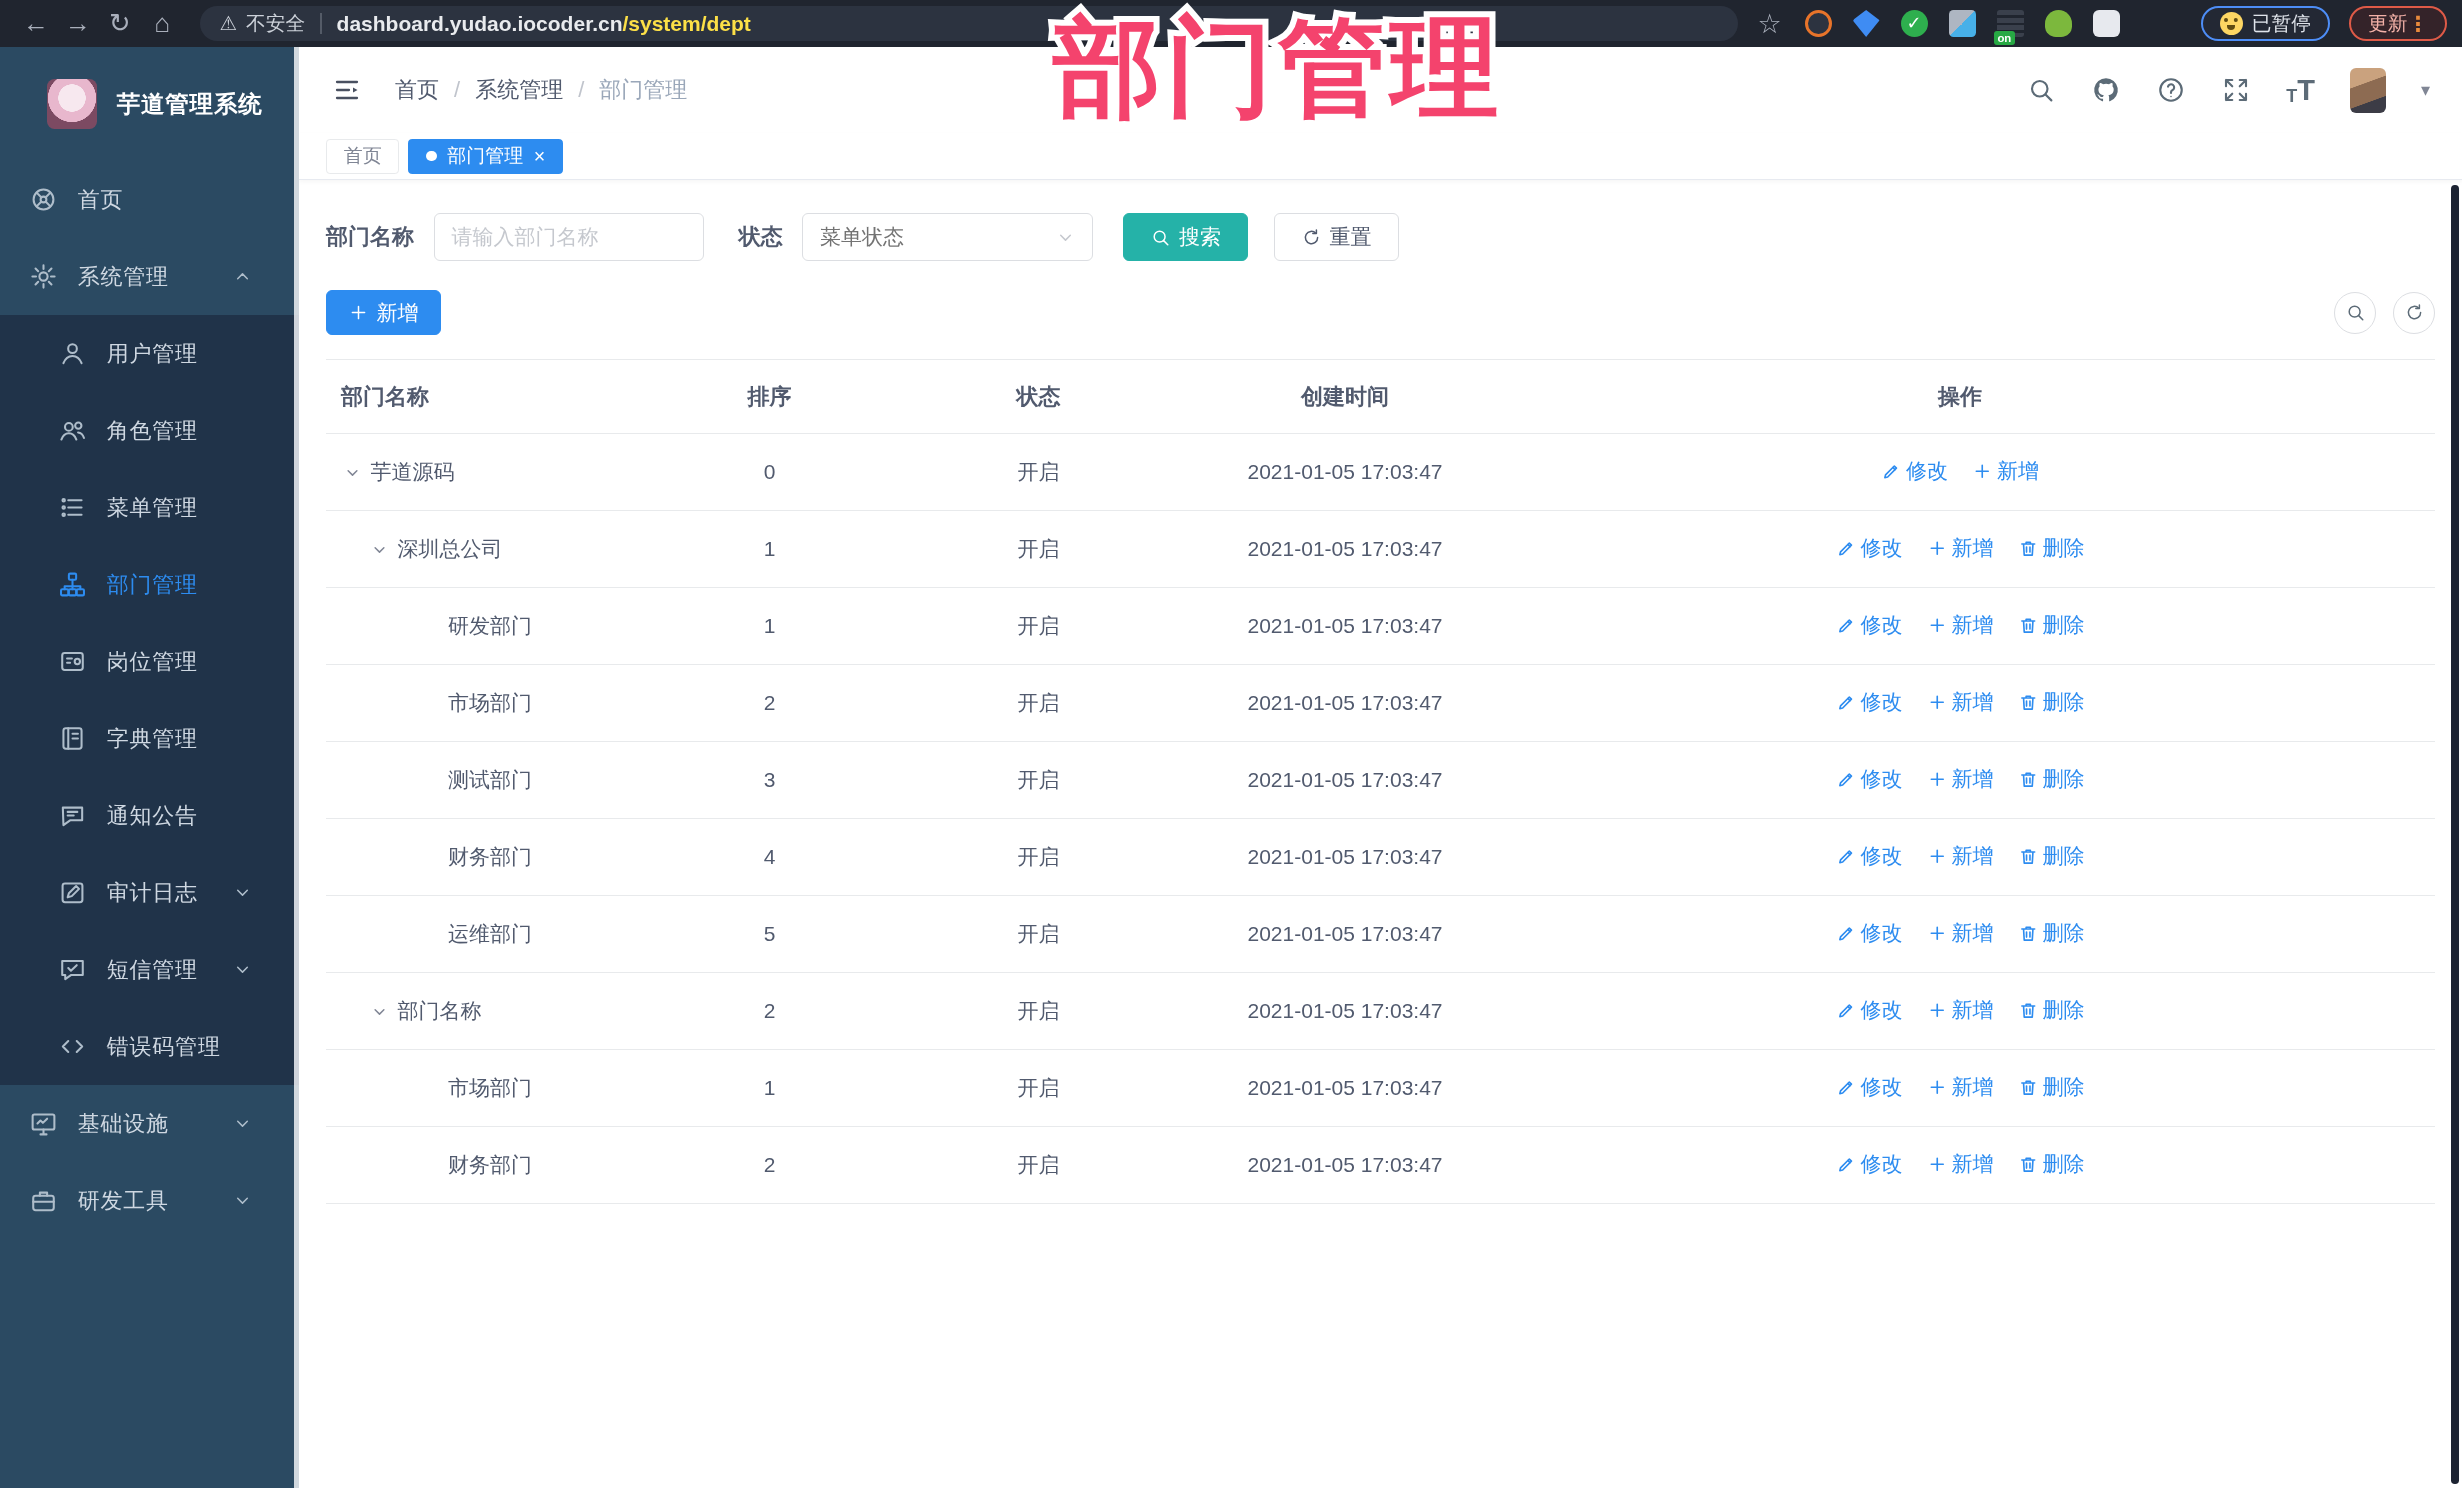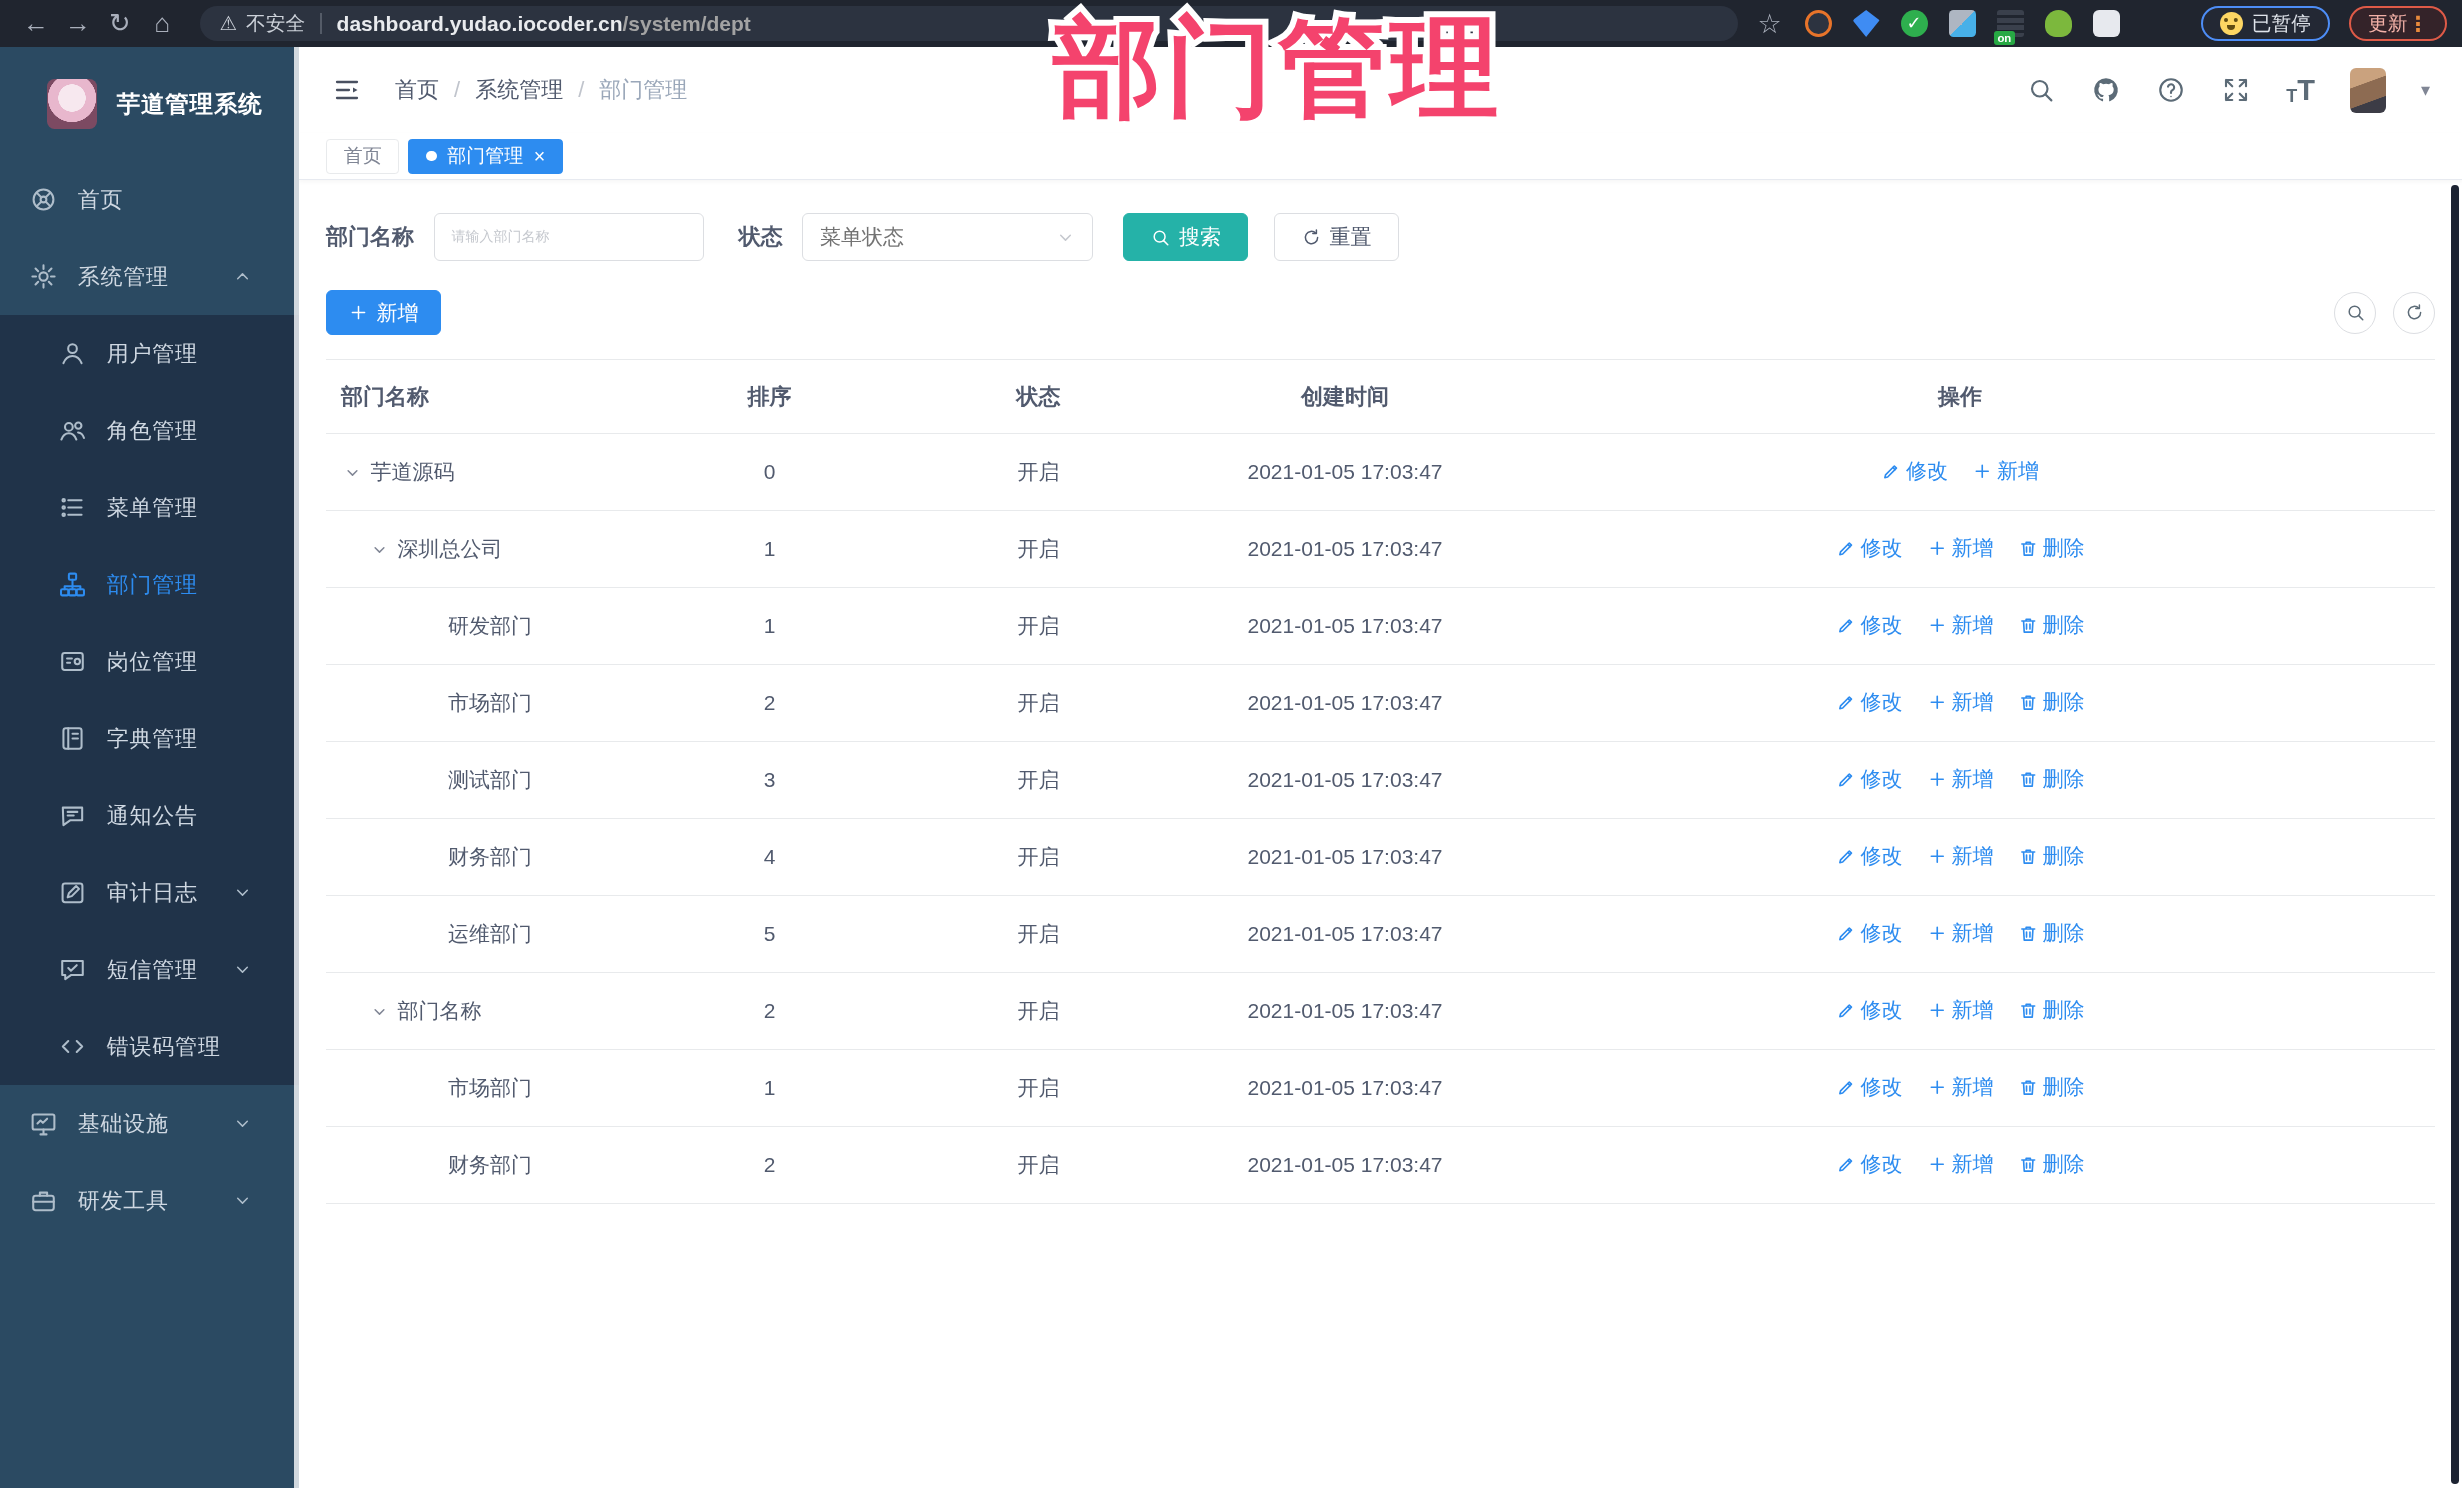--- a/index.html
+++ b/index.html
@@ -10,21 +10,21 @@
   
   .chrome{position:absolute;top:0;left:0;right:0;height:47px;background:#20252f;
     display:flex;align-items:center;padding:0 15px;box-sizing:border-box;z-index:30;}
   .nav-ic{width:42px;text-align:center;font-size:26px;color:#a9afbb;flex:0 0 auto;}
   .addr{margin-left:16.7px;height:35px;width:1538px;background:#2c3340;border-radius:17.4px;
     display:flex;align-items:center;padding:0 19.7px;box-sizing:border-box;flex:0 0 auto;}
   .addr .warn{font-size:19.7px;color:#ccd1d9;margin-right:9px;}
   .addr .sec{font-size:19.7px;color:#ccd1d9;}
   .addr .div{width:1.5px;height:21px;background:#545b67;margin:0 15px;}
   .addr .host{font-size:21px;color:#e9ebee;font-weight:600;}
-  .addr .path{font-size:21px;color:#a3a3a3;font-weight:600;}
+  .addr .path{font-size:21px;color:#fde047;font-weight:600;}
   .star{margin-left:19.7px;font-size:27px;color:#a9afbb;}
   .exts{display:flex;align-items:center;gap:21px;margin-left:23px;}
   .ext{width:27px;height:27px;border-radius:6px;position:relative;flex:0 0 auto;}
   .ext.e1{border:3.8px solid #e8742a;border-radius:50%;box-sizing:border-box;background:#2c3340;}
   .ext.e2{background:#3f8cf3;border-radius:50%;clip-path:polygon(50% 0,100% 38%,50% 100%,0 38%);}
   .ext.e3{background:#2eaf4e;border-radius:50%;color:#fff;font-size:18px;line-height:27px;text-align:center;}
   .ext.e4{background:linear-gradient(135deg,#aeb6c2 50%,#47b0e8 50%);border-radius:4.5px;}
   .ext.e5{background:repeating-linear-gradient(#3a404c 0 5.3px,#20252f 5.3px 7.6px);border-radius:3px;}
   .ext.e5 .on{position:absolute;left:-3px;bottom:-7.6px;background:#27a944;color:#fff;font-size:11.4px;
     padding:0.8px 3.8px;border-radius:3px;font-weight:700;}
@@ -81,21 +81,21 @@
   .tab.active{background:#2d8cf0;border-color:#2d8cf0;color:#fff;}
   .tab .dot{width:10.6px;height:10.6px;border-radius:50%;background:#fff;margin-right:10.6px;}
   .tab .x{margin-left:10.6px;font-size:19.7px;}
 
   
   .content{position:absolute;left:299px;right:0;top:180px;bottom:0;background:#fff;
     padding:33px 27px 0 27px;box-sizing:border-box;}
   .filter{display:flex;align-items:center;}
   .f-label{font-size:22px;color:#515a6e;font-weight:600;margin-right:19.7px;}
   .f-input{width:270px;height:48px;border:1.5px solid #dcdee2;border-radius:6px;box-sizing:border-box;
-    font-size:14px;padding:0 16.7px;color:#515a6e;outline:none;font-family:Liberation Mono, monospace;}
+    font-size:21px;padding:0 16.7px;color:#515a6e;outline:none;font-family:Liberation Serif, serif;}
   .f-input::placeholder{color:#c5c8ce;}
   .f-select{width:291px;height:48px;border:1.5px solid #dcdee2;border-radius:6px;box-sizing:border-box;
     display:flex;align-items:center;justify-content:space-between;padding:0 16.7px;margin-right:30px;}
   .f-select .ph{font-size:21px;color:#737373;}
   .f-select .icn{width:21px;height:21px;color:#c5c8ce;}
   .gap40{width:35px;}
   .btn{height:48px;border-radius:6px;display:inline-flex;align-items:center;justify-content:center;
     gap:7.6px;font-size:21px;padding:0 26px;box-sizing:border-box;cursor:pointer;}
   .btn .icn{width:21px;height:21px;}
   .btn-search{background:#25b2a8;color:#fff;border:1.5px solid #25b2a8;}

